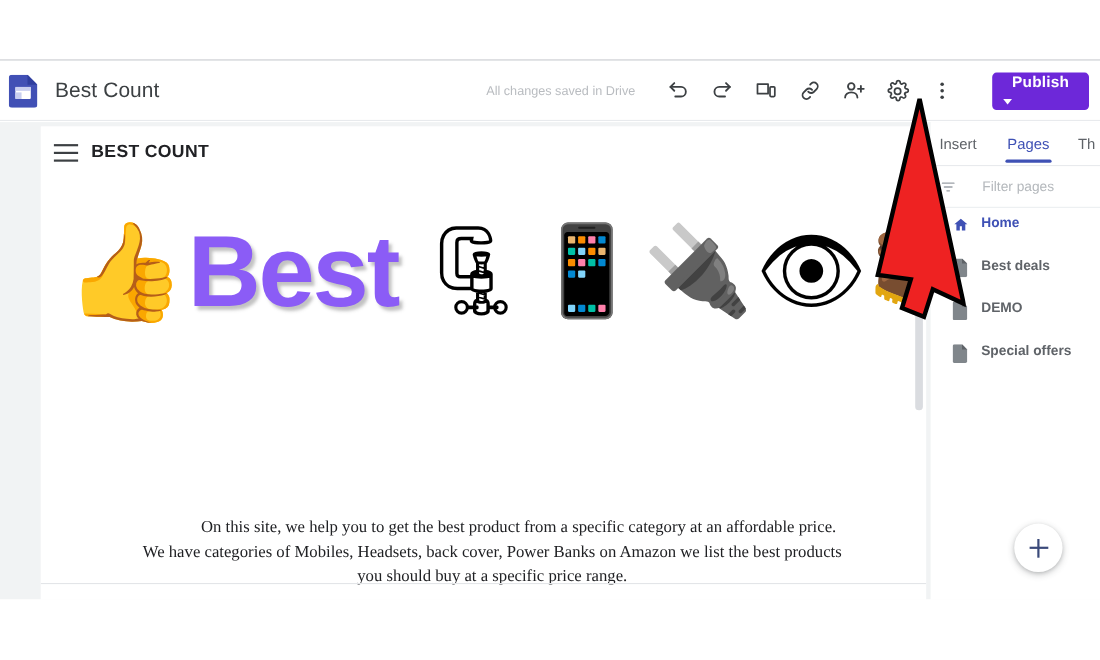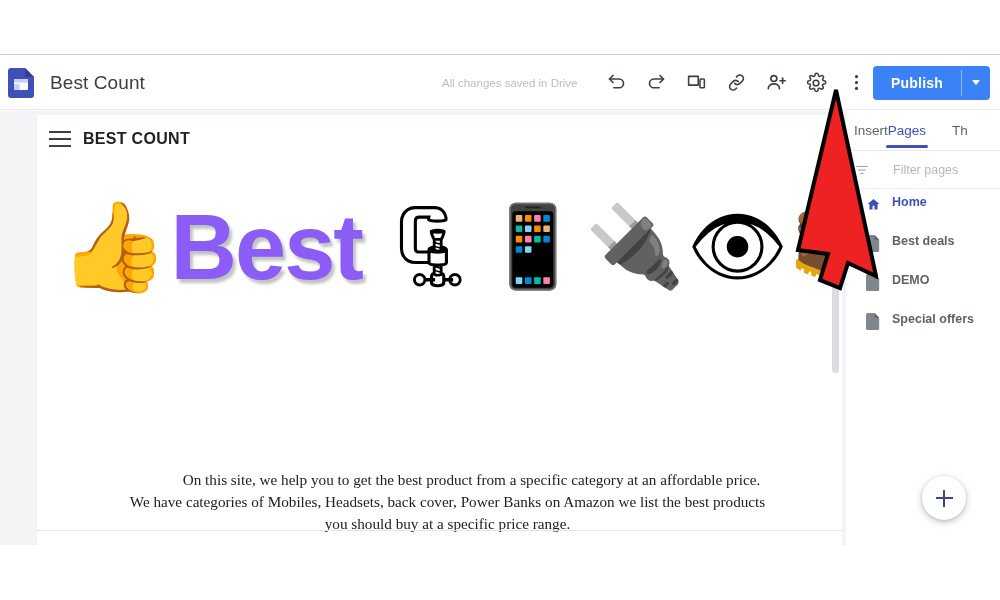--- a/index.html
+++ b/index.html
@@ -69,23 +69,24 @@
     border-radius: 50%;
     cursor: pointer;
   }
   .tool-btn svg { display: block; }
 
   .publish-wrap {
     position: absolute; right: 10px; top: 50%;
     transform: translateY(-50%);
     display: flex; align-items: stretch;
     height: 34px;
-    background: #3b82f6;
+    background: #6d28d9;
     border-radius: 4px;
     overflow: hidden;
+    flex-direction: column;
   }
   .publish-btn {
     display: flex; align-items: center; justify-content: center;
     padding: 0 18px;
     color: #ffffff;
     font-size: 14px;
     font-weight: bold;
     cursor: pointer;
     letter-spacing: .2px;
   }
@@ -218,21 +219,21 @@
   }
   .panel-tab {
     font-size: 13.5px;
     color: #5f6368;
     cursor: pointer;
     white-space: nowrap;
     position: relative;
     padding-bottom: 10px;
   }
   .panel-tab.t-insert { margin-left: 8px; }
-  .panel-tab.t-pages  { color: #3f51b5; }
+  .panel-tab.t-pages  { margin-left: 28px; color: #3f51b5; }
   .panel-tab.t-themes { margin-left: 26px; }
   .panel-tab.active::after {
     content: "";
     position: absolute; left: -2px; right: -2px; bottom: 0;
     height: 3px; background: #3f51b5; border-radius: 2px;
   }
 
   .filter-row {
     position: relative;
     height: 38px;

